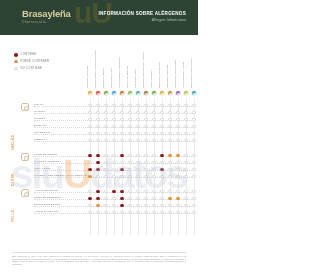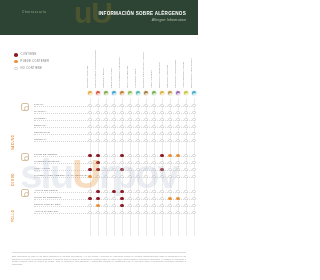--- a/index.html
+++ b/index.html
@@ -151,20 +151,21 @@
   }
 </style>
 </head>
 <body>
 
 <div class="page">
 
   <div class="header">
     <div class="hdr-watermark">uU</div>
     <div class="logo">
+      <div class="logo-name">Brasayleña</div>
       <div class="logo-sub">Churrascaría</div>
     </div>
     <div class="hdr-right">
       <div class="hdr-title">INFORMACIÓN SOBRE ALÉRGENOS</div>
       <div class="hdr-subtitle">Allergen Information</div>
     </div>
   </div>
 
   <div class="legend" id="legend">
       <div class="legend-row">
@@ -521,21 +522,21 @@
             <div class="dot d-no" style="left: 82.4px;"></div>
             <div class="dot d-no" style="left: 90.4px;"></div>
             <div class="dot d-no" style="left: 98.4px;"></div>
             <div class="dot d-no" style="left: 106.4px;"></div>
           </div>
         </div>
       </div>
     </div>
 
   <div class="watermark">
-    <span class="wm-a">slu</span><span class="wm-b">U</span><span class="wm-a">rpov</span>
+    <span class="wm-a">slu</span><span class="wm-b">U</span><span class="wm-a">datos</span>
   </div>
 
   <div class="footer">
     <div class="footer-rule"></div>
     <div class="footer-text">Esta información se basa en los datos facilitados por nuestros proveedores y en las recetas y procesos de elaboración propios de nuestros establecimientos. Dada la manipulación de los alimentos en cocina, no podemos garantizar la ausencia total de trazas de alérgenos en nuestros platos. Si usted padece alguna alergia o intolerancia alimentaria, le rogamos lo comunique a nuestro personal antes de realizar su pedido. Toda la información está disponible y actualizada conforme al Reglamento (UE) nº 1169/2011 sobre la información alimentaria facilitada al consumidor.</div>
   </div>
 
 </div>
 
 </body></html>

